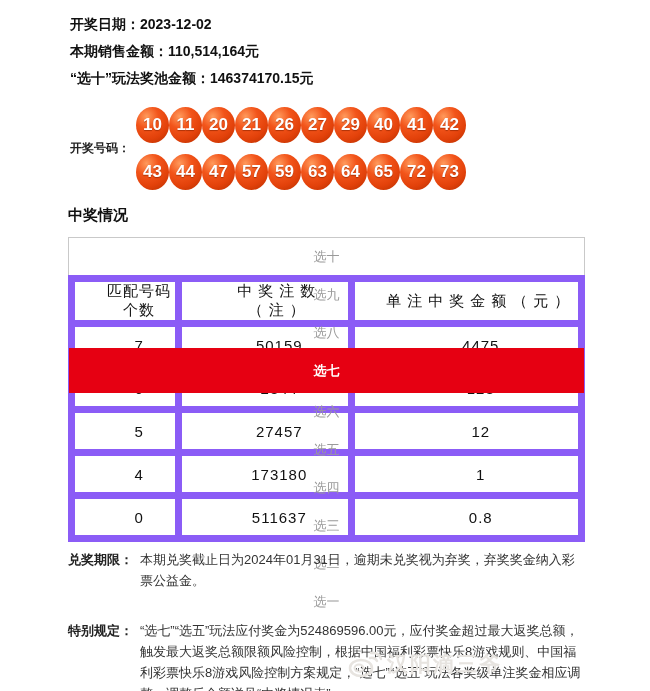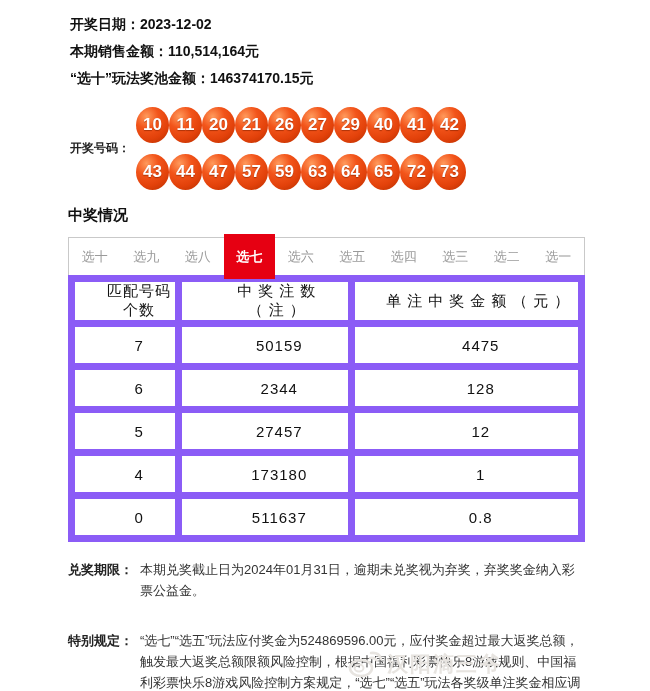--- a/index.html
+++ b/index.html
@@ -38,20 +38,21 @@
   }
 
   
   .content { width: 517px; margin: 12px 0 0 68px; }
 
   
   .tabs {
     display: flex; height: 38px;
     border: 1px solid #c9c9c9; border-bottom: none;
     overflow: visible;
+    flex-direction: column;
   }
   .tab {
     flex: 1; text-align: center; line-height: 38px;
     font-size: 13px; color: #9a9a9a; cursor: pointer;
   }
   .tab.active {
     position: relative; z-index: 2;
     background: var(--accent, #e60012); color: #fff;
     height: 45px; line-height: 45px; margin-top: -4px;
     font-weight: 700;
@@ -64,21 +65,21 @@
     font-size: 15px; font-weight: 400; color: #111; padding-left: 28px;
   }
   table.prize th { height: 40px; }
   table.prize th:nth-child(1) { width: 21%; letter-spacing: 1px; }
   table.prize th:nth-child(2) { width: 34%; letter-spacing: 6px; }
   table.prize th:nth-child(3) { width: 45%; letter-spacing: 6px; }
   table.prize td { height: 43px; letter-spacing: 1px; }
 
   
   .note { display: flex; font-size: 13px; line-height: 21px; color: #333; }
-  .note-1 { margin-top: 17px; }
+  .note-1 { margin-top: 7px; }
   .note-2 { margin-top: 29px; }
   .note .note-label { font-weight: 700; color: #222; flex: 0 0 72px; }
   .note .note-text { flex: 1; padding-right: 2px; }
 
   
   .watermark {
     position: absolute; right: 16px; top: 650px;
     display: flex; align-items: flex-end; gap: 5px;
     color: #e7e4e0; font-size: 21px; font-weight: 700; letter-spacing: 2px;
     user-select: none;

